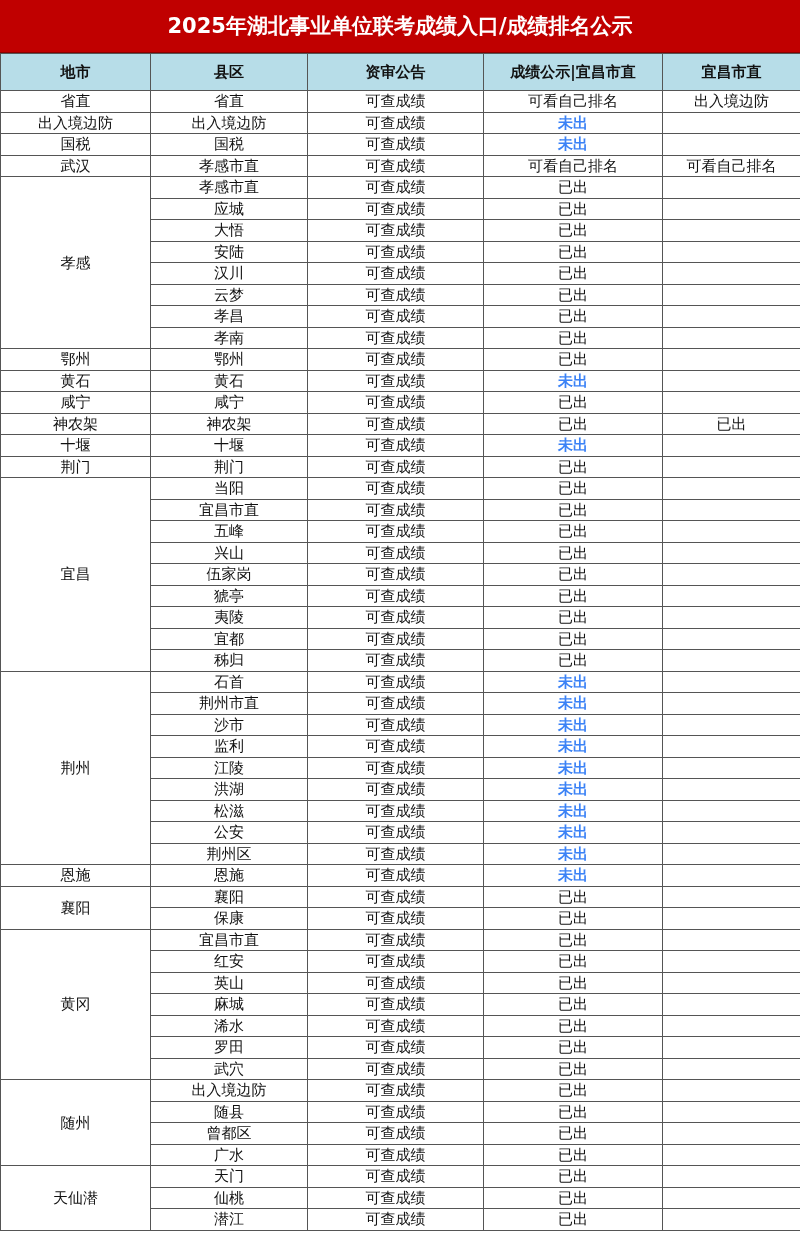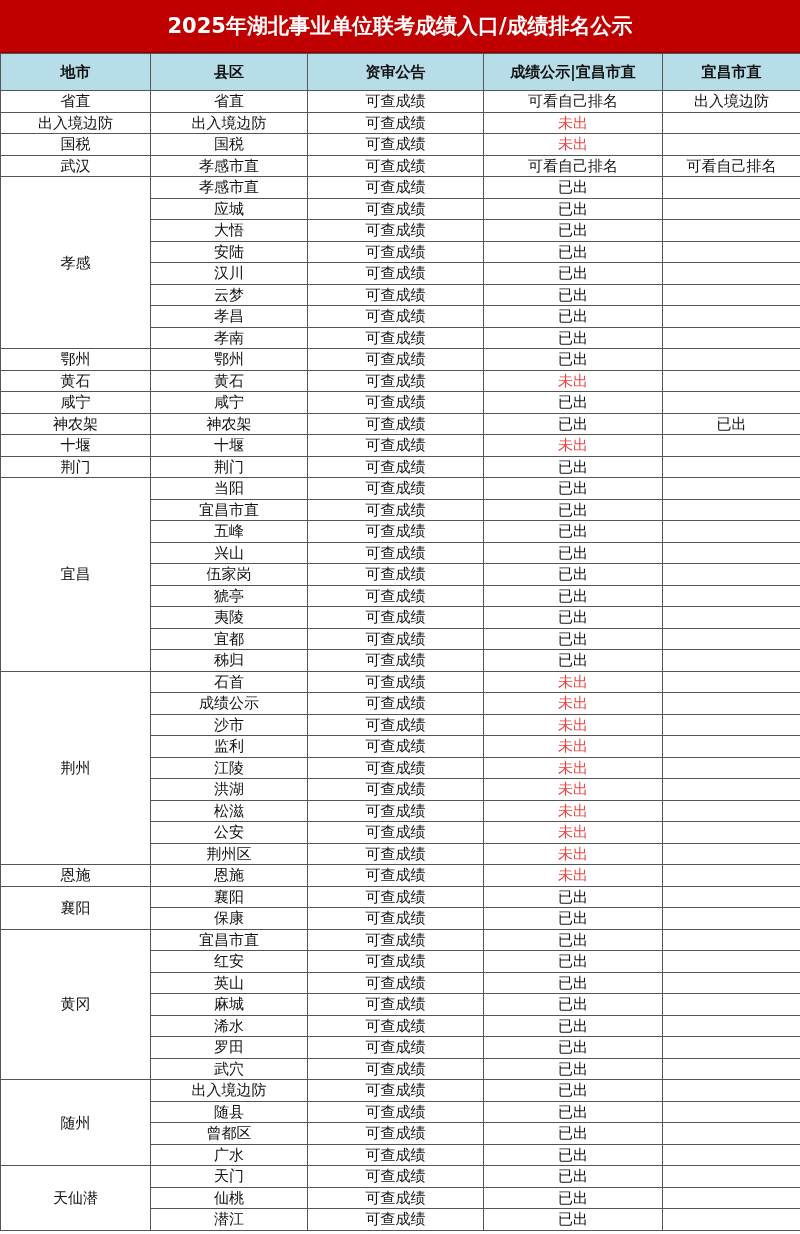--- a/index.html
+++ b/index.html
@@ -13,21 +13,21 @@
   table { border-collapse: collapse; width: 800px; table-layout: fixed; }
   col.c1 { width: 150px; } col.c2 { width: 157px; } col.c3 { width: 176px; } col.c4 { width: 179px; } col.c5 { width: 138px; }
   th {
     background: #B7DDE8; height: 36px; font-size: 15px; font-weight: bold;
     border: 1px solid #555; color: #111; padding: 0; text-align: center;
   }
   td {
     height: 20.5px; font-size: 15px; color: #111; text-align: center;
     border: 1px solid #555; padding: 0; line-height: 20px; white-space: nowrap; overflow: hidden;
   }
-  td.red { color: #ef4444; font-weight: normal; }
+  td.red { color: #3b82f6; font-weight: bold; }
   td.city { vertical-align: middle; }
 </style>
 </head>
 <body>
 
 <div class="title-bar">2025年湖北事业单位联考成绩入口/成绩排名公示</div>
 
 <table>
   <colgroup>
       <col class="c1">
@@ -221,21 +221,21 @@
         <td></td>
       </tr>
       <tr>
         <td class="city" rowspan="9">荆州</td>
         <td>石首</td>
         <td>可查成绩</td>
         <td class="red">未出</td>
         <td></td>
       </tr>
       <tr>
-        <td>成绩公示</td>
+        <td>荆州市直</td>
         <td>可查成绩</td>
         <td class="red">未出</td>
         <td></td>
       </tr>
       <tr>
         <td>沙市</td>
         <td>可查成绩</td>
         <td class="red">未出</td>
         <td></td>
       </tr>

